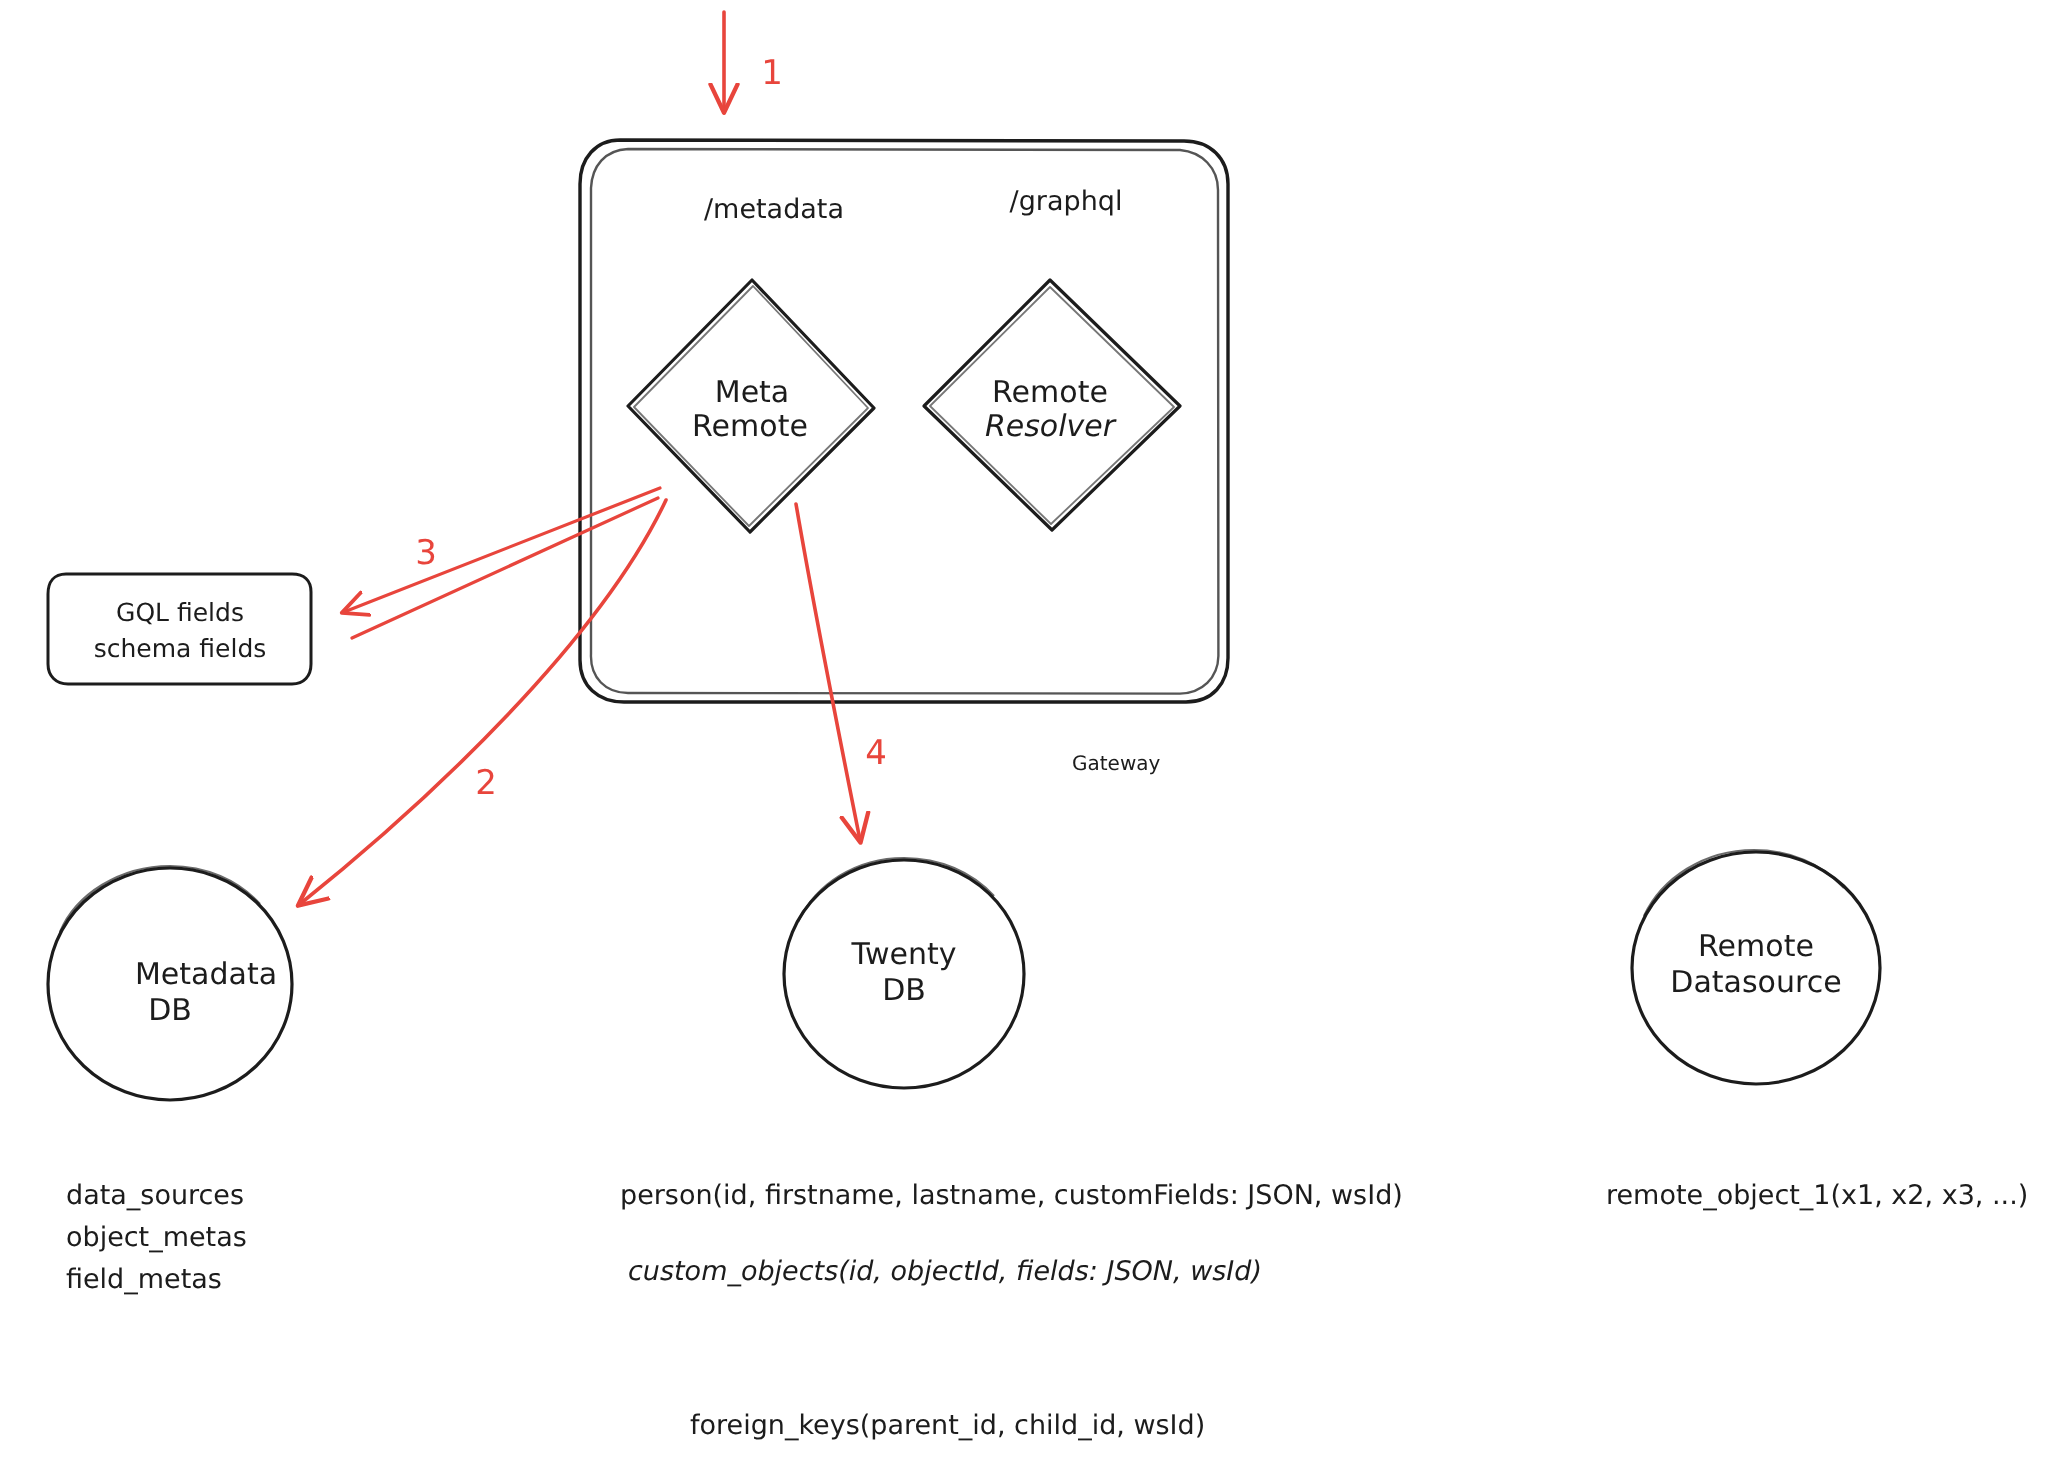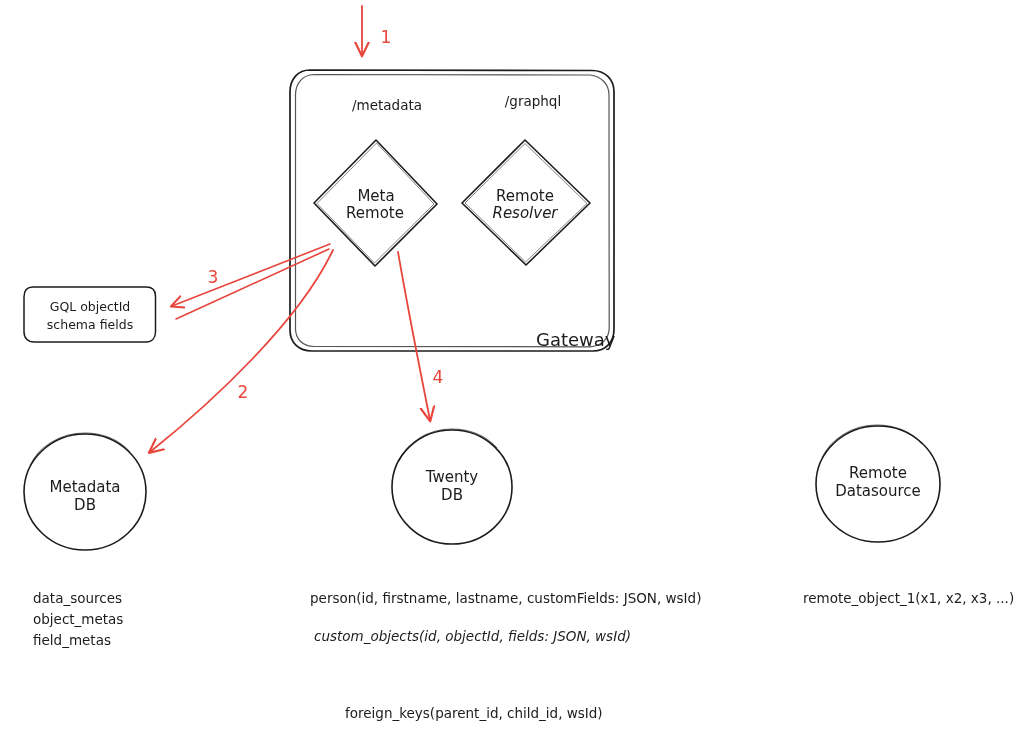--- a/index.html
+++ b/index.html
@@ -40,21 +40,22 @@
     transform: translate(-50%, -50%);
   }
   .node-label {
     font-size: 15px;
   }
   .route-label {
     font-size: 13.5px;
     margin-left: 12px;
   }
   .gateway-label {
-    font-size: 18px;
+    font-size: 10px;
+    margin-top: 48px;
   }
   .schema-text {
     font-size: 13.5px;
     line-height: 1.55;
   }
   .cache-label {
     font-size: 12.5px;
     line-height: 1.5;
   }
 </style>
@@ -132,24 +133,24 @@
 <div class="lbl route-label center" style="left:521px; top:101px;">/graphql</div>
 
 <div class="lbl gateway-label" style="left:536px; top:328px;">Gateway</div>
 
 <div class="lbl node-label center" style="left:376px; top:196px;">Meta</div>
 <div class="lbl node-label center" style="left:375px; top:213px;">Remote</div>
 
 <div class="lbl node-label center" style="left:525px; top:196px;">Remote</div>
 <div class="lbl node-label center" style="left:525px; top:213px;font-style:italic;">Resolver</div>
 
-<div class="lbl cache-label center" style="left:90px; top:307px;">GQL objectId</div>
+<div class="lbl cache-label center" style="left:90px; top:307px;">GQL fields</div>
 <div class="lbl cache-label center" style="left:90px; top:325px;">schema fields</div>
 
-<div class="lbl node-label center" style="left:85px; top:487px;">Metadata</div>
+<div class="lbl node-label center" style="left:103px; top:487px;">Metadata</div>
 <div class="lbl node-label center" style="left:85px; top:505px;">DB</div>
 
 <div class="lbl node-label center" style="left:452px; top:477px;">Twenty</div>
 <div class="lbl node-label center" style="left:452px; top:495px;">DB</div>
 
 <div class="lbl node-label center" style="left:878px; top:473px;">Remote</div>
 <div class="lbl node-label center" style="left:878px; top:491px;">Datasource</div>
 
 <div class="lbl schema-text" style="left:33px; top:588px;">data_sources
 object_metas

